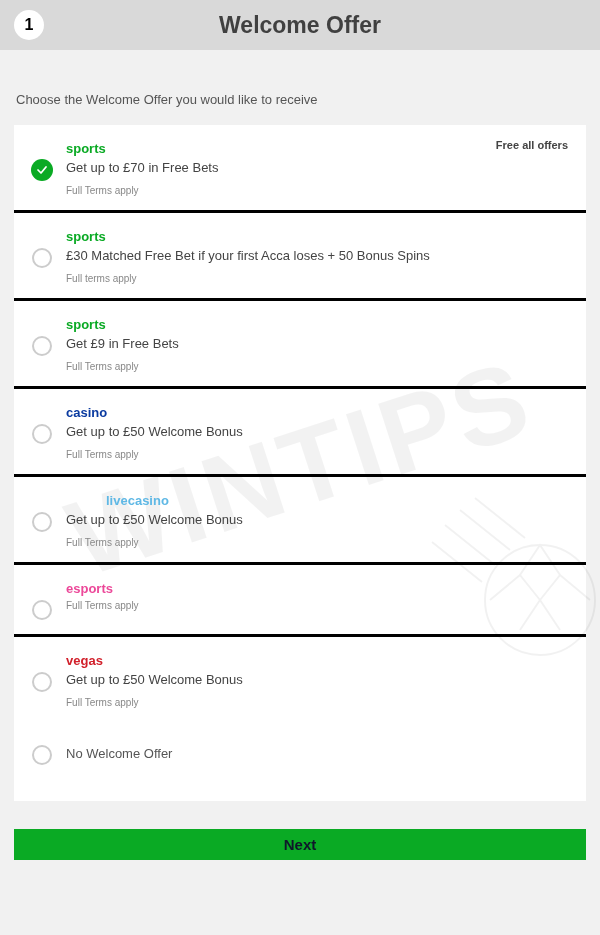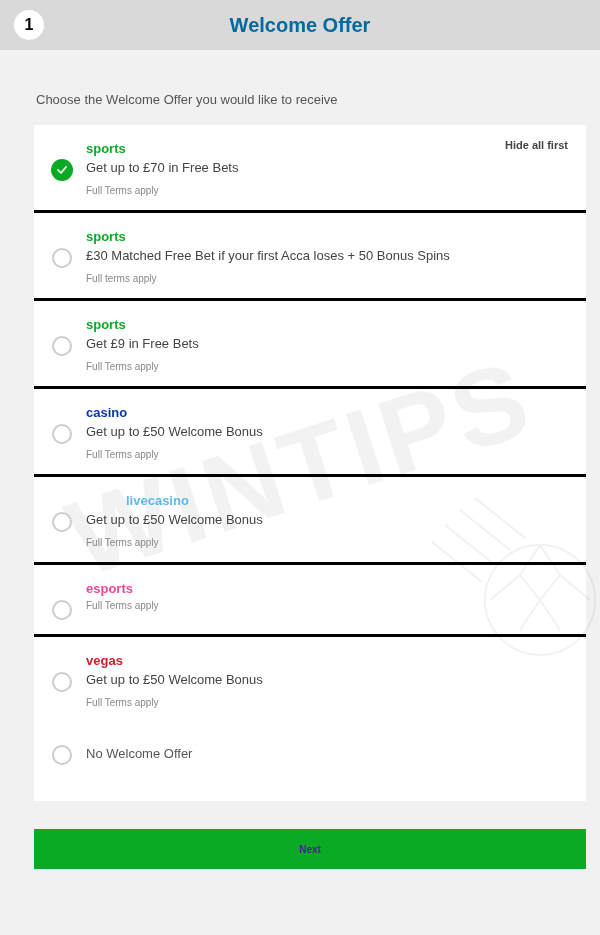--- a/index.html
+++ b/index.html
@@ -10,24 +10,24 @@
     height: 50px; background: #d9d9d9; display: flex; align-items: center;
     padding: 0 14px; position: relative;
   }
   .step-circle {
     width: 30px; height: 30px; border-radius: 50%; background: #fff;
     display: flex; align-items: center; justify-content: center;
     font-weight: 800; font-size: 16px; color: #000;
   }
   .header-title {
     position: absolute; left: 50%; transform: translateX(-50%);
-    font-size: 20px; font-weight: 800; color: #0369a1;
-  }
-
-  .body { padding: 18px 14px 14px 14px; margin-left: 20px; }
+    font-size: 23px; font-weight: 800; color: #404040;
+  }
+
+  .body { padding: 18px 14px 14px 14px; }
   .instruction { font-size: 13px; color: #555; margin: 24px 0 18px 2px; }
 
   .card { background: #fff; }
 
   .offer {
     padding: 16px 18px 14px 18px; border-bottom: 3px solid #000000;
     display: flex; align-items: flex-start; position: relative;
   }
   .offer:last-child { border-bottom: none; }
 
@@ -56,22 +56,22 @@
 
   .hide-link {
     position: absolute; top: 14px; right: 18px;
     font-size: 11px; font-weight: 700; color: #444;
   }
 
   .offer.no-offer .radio { margin-top: -1px; }
   .offer.no-offer { padding-top: 24px; padding-bottom: 36px; }
 
   .next-btn {
-    margin: 28px 0 0 0; width: 100%; height: 40px; background: #0aaa24;
-    color: #4c1d95; font-weight: 800; font-size: 10px; border: none;
+    margin: 28px 0 0 0; width: 100%; height: 31px; background: #0aaa24;
+    color: #0f172a; font-weight: 800; font-size: 15px; border: none;
     display: flex; align-items: center; justify-content: center; cursor: pointer;
   }
 
   .watermark {
     position: absolute; left: 50%; top: 50%; transform: translate(-50%,-50%) rotate(-18deg);
     font-size: 108px; font-weight: 800; color: rgba(0,0,0,0.05); letter-spacing: 4px;
     pointer-events: none; user-select: none; white-space: nowrap;
   }
   .watermark-ball {
     position: absolute; right: -10px; top: 490px; width: 200px; height: 200px; opacity: 0.05; pointer-events: none;
@@ -113,21 +113,21 @@
                 <svg viewBox="0 0 24 24">
                   <path d="M4 12 L10 18 L20 6" stroke="#fff" stroke-width="3.5" fill="none" stroke-linecap="round" stroke-linejoin="round"></path>
                 </svg>
               </div>
             </div>
             <div class="offer-content">
               <div class="category c-sports">sports</div>
               <div class="desc">Get up to £70 in Free Bets</div>
               <div class="terms">Full Terms apply</div>
             </div>
-            <div class="hide-link">Hide all first</div>
+            <div class="hide-link">Free all offers</div>
           </div>
           <div class="offer">
             <div class="radio">
               <div class="radio-circle"></div>
             </div>
             <div class="offer-content">
               <div class="category c-sports">sports</div>
               <div class="desc">£30 Matched Free Bet if your first Acca loses + 50 Bonus Spins</div>
               <div class="terms">Full terms apply</div>
             </div>

